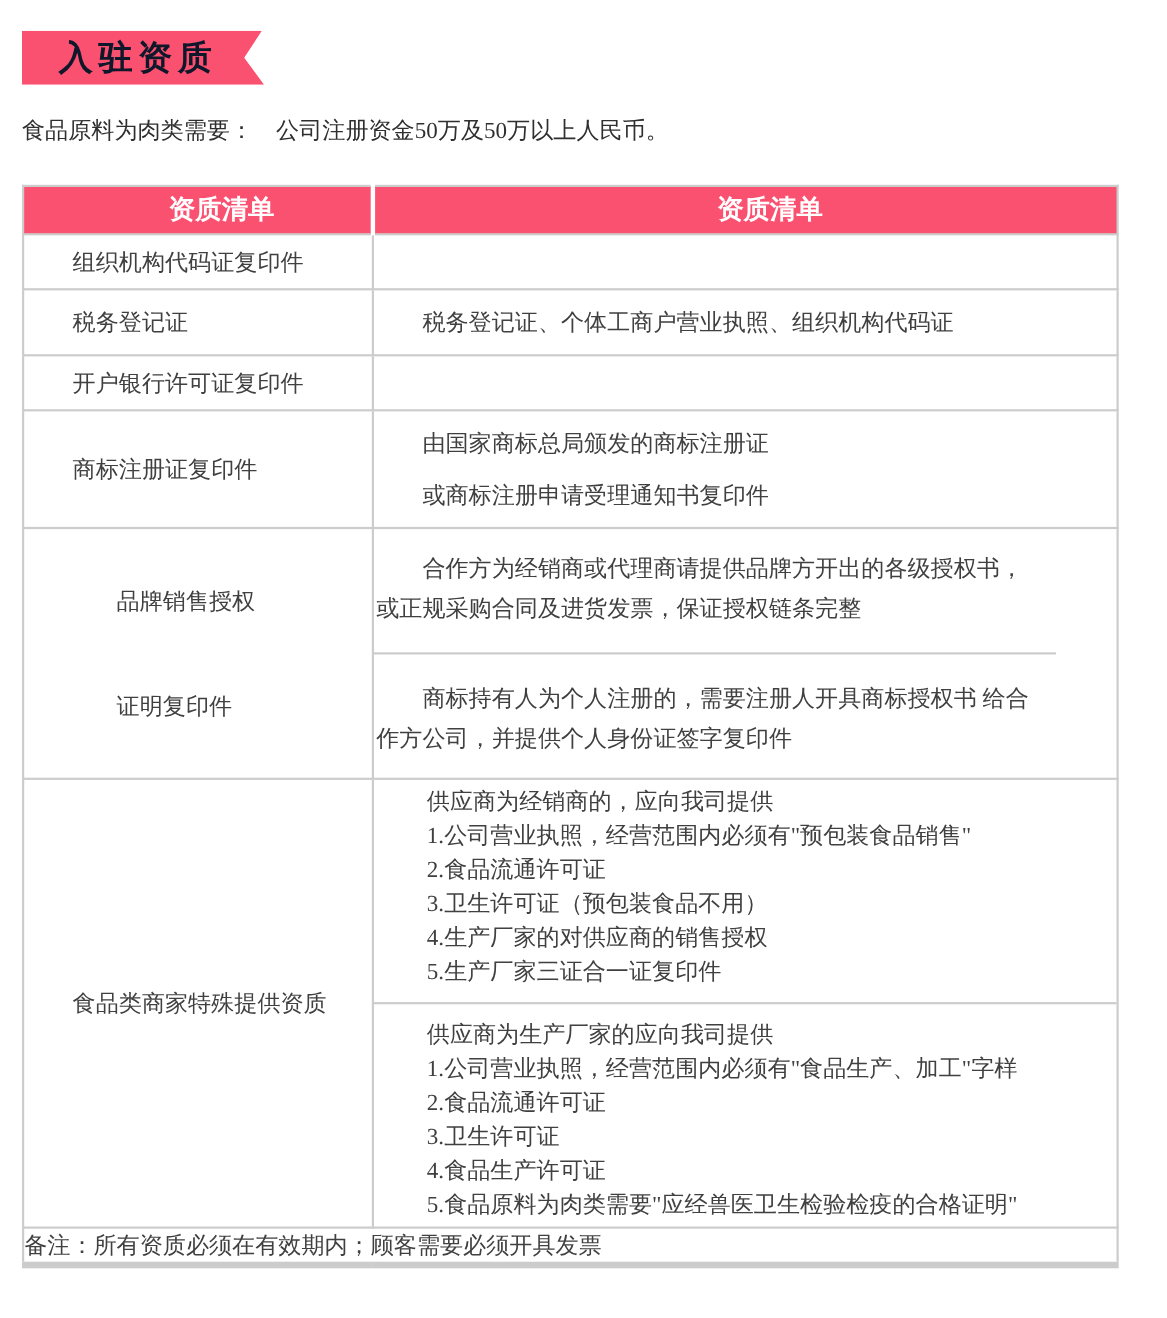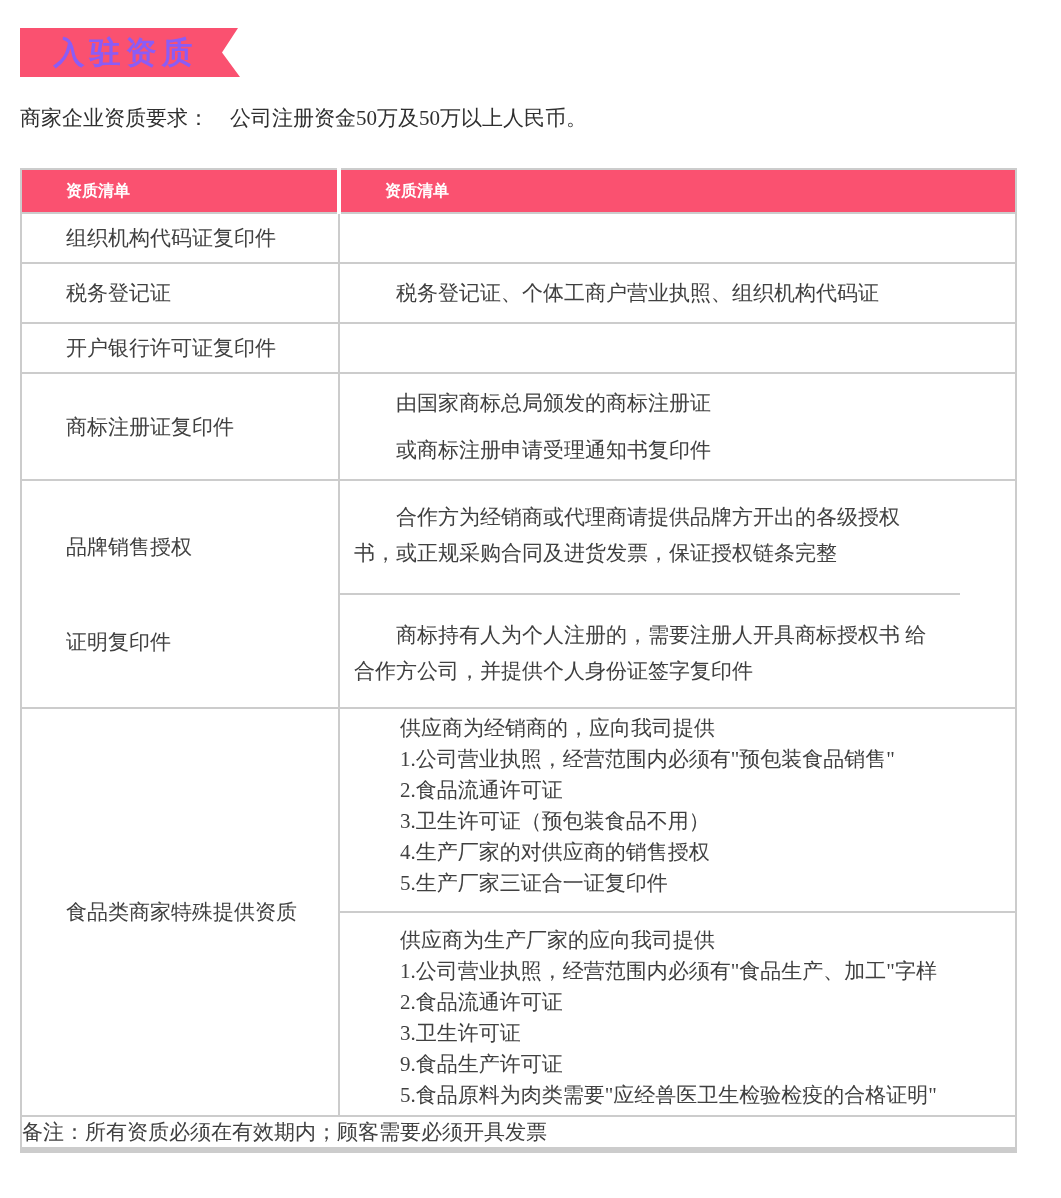--- a/index.html
+++ b/index.html
@@ -12,21 +12,21 @@
   .page { position: relative; width: 1061px; height: 1198px; }
 
   
   .banner { position: relative; margin: 28px 0 0 20px; width: 224px; height: 49px; }
   .banner svg { position: absolute; left: 0; top: 0; width: 224px; height: 49px; }
   .ribbon-shape { fill: var(--accent); }
   .banner-title {
     position: absolute; left: 0; top: 0; width: 206px; height: 49px;
     text-align: center; line-height: 49px;
     font-family: "Liberation Sans", "DejaVu Sans", sans-serif;
-    font-weight: bold; font-size: 31px; color: #8b5cf6;
+    font-weight: bold; font-size: 31px; color: #0f172a;
     letter-spacing: 5px; text-indent: 5px;
   }
 
   
   .intro {
     margin: 27px 0 0 20px;
     font-size: 21px; line-height: 28px;
     color: var(--intro-text);
   }
 
@@ -47,41 +47,41 @@
   .qual-table th {
     background: var(--accent);
     color: var(--header-text);
     font-weight: bold;
     text-align: left;
     height: 42px;
     padding: 0;
     border: none;
   }
   .qual-table th:first-child { border-right: 4px solid #ffffff; }
-  .th-label { display: block; text-indent: 44px; line-height: 42px; font-size: 16px; }
+  .th-label { display: block; text-indent: 44px; line-height: 42px; font-size: 24px; text-align: center; }
 
   .qual-table td {
     border: 2px solid var(--border);
     vertical-align: middle;
     padding: 2px 0;
   }
   .left-cell  { padding-right: 16px; border-radius: 19px; }
   .left-para  { text-indent: 44px; line-height: 44px; }
   .right-para { text-indent: 42px; line-height: 44px; margin: 3px 0;
                 padding-left: 2px; padding-right: 76px; }
-  .section    { padding: 2px 12px; }
+  .section    { padding: 2px 0; }
   .list-line  { padding-left: 48px; line-height: 31px; }
 
   .divider { border-top: 2px solid var(--border); }
   .divider-full    { margin: 10px 0; width: 100%; }
   .divider-partial { margin: 6px 0;  width: 620px; }
 
   
   .row-5 .right-para { line-height: 36px; margin: 14px 0; }
-  .row-5 .left-para  { line-height: 38px; }
+  .row-5 .left-para  { line-height: 38px; padding-left: 40px; }
   .row-5 .left-para + .left-para { margin-top: 57px; }
 
   .footer-cell {
     font-size: 21px;
     line-height: 26px;
     padding: 11px 4px;
     vertical-align: middle;
   }
 </style>
 </head>
@@ -89,21 +89,21 @@
 
 <div class="page">
 
   <div class="banner">
     <svg viewBox="0 0 224 49" aria-hidden="true">
       <polygon class="ribbon-shape" points="0,0 218,0 202,24.5 220,49 0,49"></polygon>
     </svg>
     <div class="banner-title">入驻资质</div>
   </div>
 
-  <p class="intro">商家企业资质要求：　公司注册资金50万及50万以上人民币。</p>
+  <p class="intro">食品原料为肉类需要：　公司注册资金50万及50万以上人民币。</p>
 
   <table class="qual-table">
     <colgroup>
       <col class="col-left">
       <col class="col-right">
     </colgroup>
     <thead>
       <tr>
         <th>
           <span class="th-label">资质清单</span>
@@ -174,21 +174,21 @@
               <div class="list-line">3.卫生许可证（预包装食品不用）</div>
               <div class="list-line">4.生产厂家的对供应商的销售授权</div>
               <div class="list-line">5.生产厂家三证合一证复印件</div>
             </div>
             <div class="divider divider-full"></div>
             <div class="section">
               <div class="list-line">供应商为生产厂家的应向我司提供</div>
               <div class="list-line">1.公司营业执照，经营范围内必须有"食品生产、加工"字样</div>
               <div class="list-line">2.食品流通许可证</div>
               <div class="list-line">3.卫生许可证</div>
-              <div class="list-line">9.食品生产许可证</div>
+              <div class="list-line">4.食品生产许可证</div>
               <div class="list-line">5.食品原料为肉类需要"应经兽医卫生检验检疫的合格证明"</div>
             </div>
           </td>
         </tr>
       </tbody>
     <tfoot>
       <tr>
         <td colspan="2" class="footer-cell">备注：所有资质必须在有效期内；顾客需要必须开具发票</td>
       </tr>
     </tfoot>

